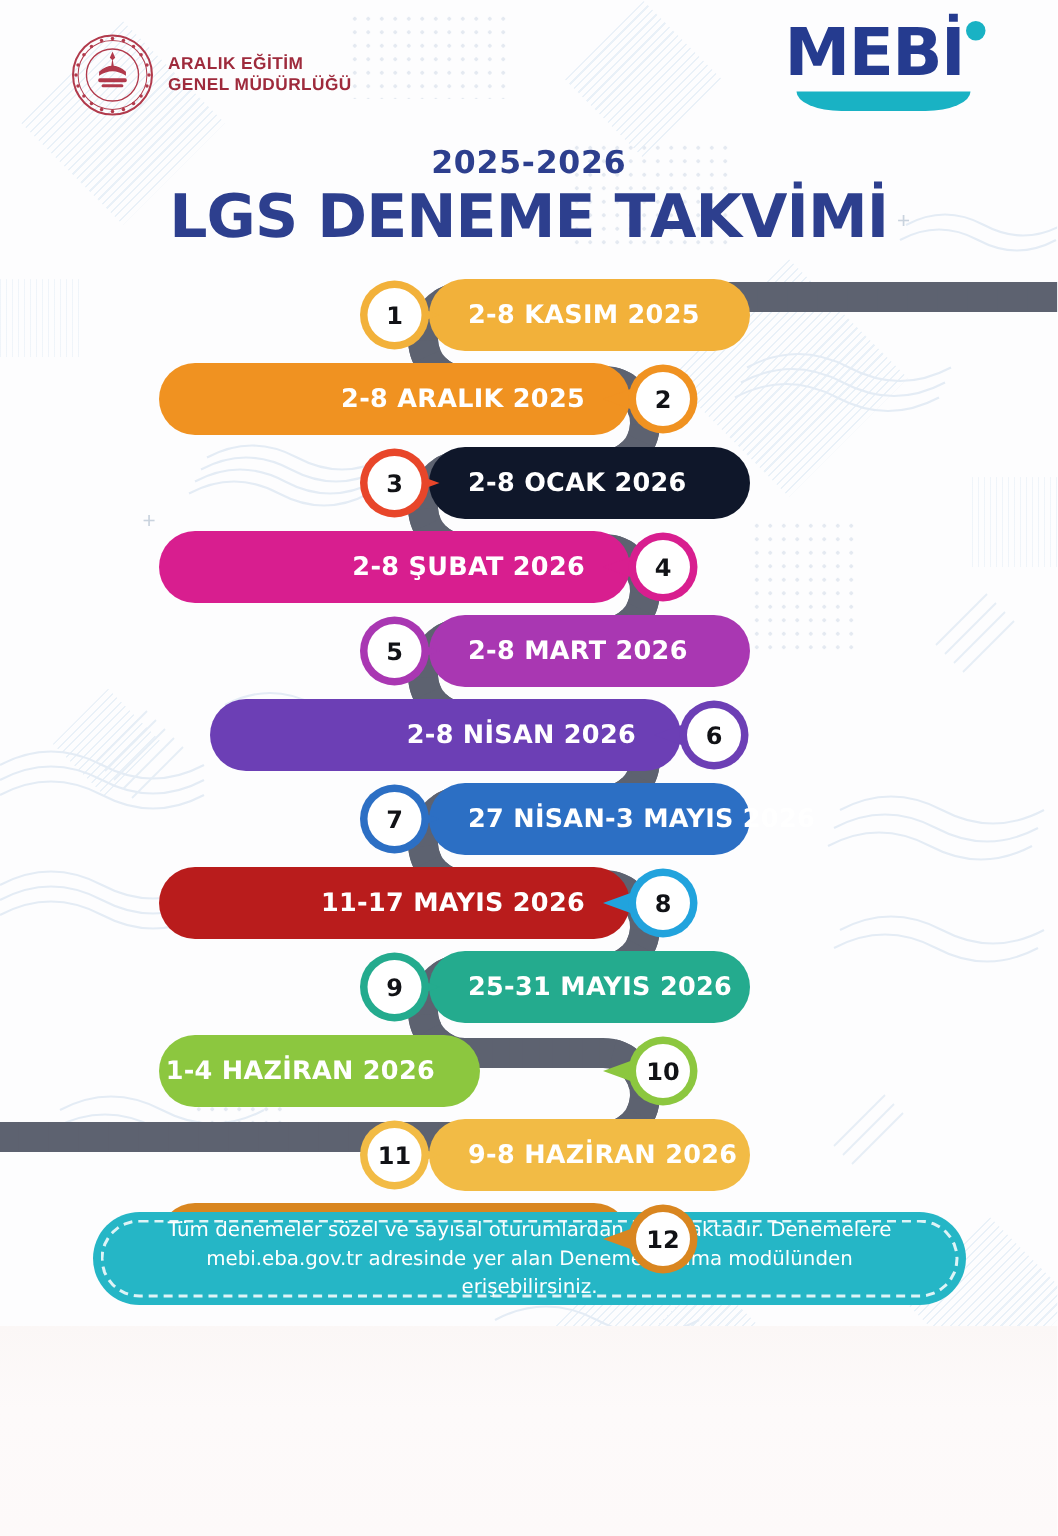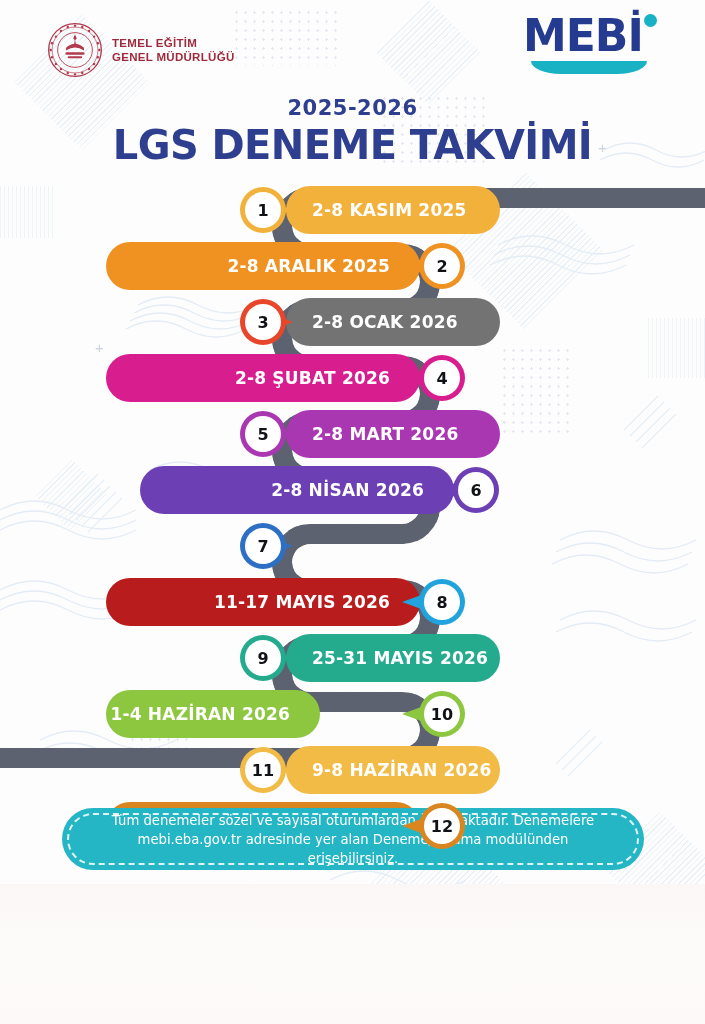--- a/index.html
+++ b/index.html
@@ -212,21 +212,21 @@
         <circle cx="25" cy="16" r="2.1"></circle>
           <circle cx="37" cy="9" r="2.1"></circle>
       </g>
       <path d="M50 22 l3.2 7.5 -3.2 3 -3.2 -3z" fill="#b13a4c"></path>
       <path d="M34 46 q16 -14 32 0 l0 5 q-16 -11 -32 0z" fill="#b13a4c"></path>
       <rect x="33" y="54" width="34" height="4.6" rx="2" fill="#b13a4c"></rect>
       <rect x="37" y="61" width="26" height="3.6" rx="1.8" fill="#b13a4c"></rect>
       <path d="M50 30 l1.6 10 -1.6 4 -1.6 -4z" fill="#b13a4c"></path>
     </svg>
     <div class="seal-txt">
-      <div>TEMEL EĞİTİM</div>
+      <div>ARALIK EĞİTİM</div>
       <div>GENEL MÜDÜRLÜĞÜ</div>
     </div>
 
     <div class="mebi">
       <div class="mebi-word">MEBİ</div>
       <div class="mebi-swoosh"></div>
     <i class="mebi-dot"></i>
       </div>
   </div>
 
@@ -262,21 +262,21 @@
       <div class="row" style="left: 0px; top: 62px; width: 705px;">
         <div class="band right" style="background: rgb(240, 146, 33); left: 106px; right: 285px;">
           <span>2-8 ARALIK 2025</span>
         </div>
         <div class="tail" style="left: 402px; border-top: 8px solid transparent; border-bottom: 8px solid transparent; border-right: 22px solid rgb(240, 146, 33); width: 0px; height: 0px;"></div>
         <div class="badge" style="left: 424px; box-shadow: rgb(240, 146, 33) 0px 0px 0px 5px;">
           <span>2</span>
         </div>
       </div>
       <div class="row" style="left: 0px; top: 118px; width: 705px;">
-        <div class="band left" style="background: #737373; left: 286px; right: 205px;">
+        <div class="band left" style="background: #0f172a; left: 286px; right: 205px;">
           <span>2-8 OCAK 2026</span>
         </div>
         <div class="tail" style="left: 271px; border-top: 8px solid transparent; border-bottom: 8px solid transparent; border-left: 22px solid rgb(232, 70, 42); width: 0px; height: 0px;"></div>
         <div class="badge" style="left: 245px; box-shadow: rgb(232, 70, 42) 0px 0px 0px 5px;">
           <span>3</span>
         </div>
       </div>
       <div class="row" style="left: 0px; top: 174px; width: 705px;">
         <div class="band right" style="background: rgb(216, 30, 143); left: 106px; right: 285px;">
           <span>2-8 ŞUBAT 2026</span>
@@ -298,20 +298,23 @@
       <div class="row" style="left: 0px; top: 286px; width: 705px; margin-left: 34px;">
         <div class="band right" style="background: rgb(108, 63, 181); left: 106px; right: 285px;">
           <span>2-8 NİSAN 2026</span>
         </div>
         <div class="tail" style="left: 402px; border-top: 8px solid transparent; border-bottom: 8px solid transparent; border-right: 22px solid rgb(108, 63, 181); width: 0px; height: 0px;"></div>
         <div class="badge" style="left: 424px; box-shadow: rgb(108, 63, 181) 0px 0px 0px 5px;">
           <span>6</span>
         </div>
       </div>
       <div class="row" style="left: 0px; top: 342px; width: 705px;">
+        <div class="band left" style="background: rgb(44, 111, 196); left: 286px; right: 205px;">
+          <span>27 NİSAN-3 MAYIS 2026</span>
+        </div>
         <div class="tail" style="left: 271px; border-top: 8px solid transparent; border-bottom: 8px solid transparent; border-left: 22px solid rgb(44, 111, 196); width: 0px; height: 0px;"></div>
         <div class="badge" style="left: 245px; box-shadow: rgb(44, 111, 196) 0px 0px 0px 5px;">
           <span>7</span>
         </div>
       </div>
       <div class="row" style="left: 0px; top: 398px; width: 705px;">
         <div class="band right" style="background: #b91c1c; left: 106px; right: 285px;">
           <span>11-17 MAYIS 2026</span>
         </div>
         <div class="tail" style="left: 402px; border-top: 8px solid transparent; border-bottom: 8px solid transparent; border-right: 22px solid rgb(33, 163, 221); width: 0px; height: 0px;"></div>

